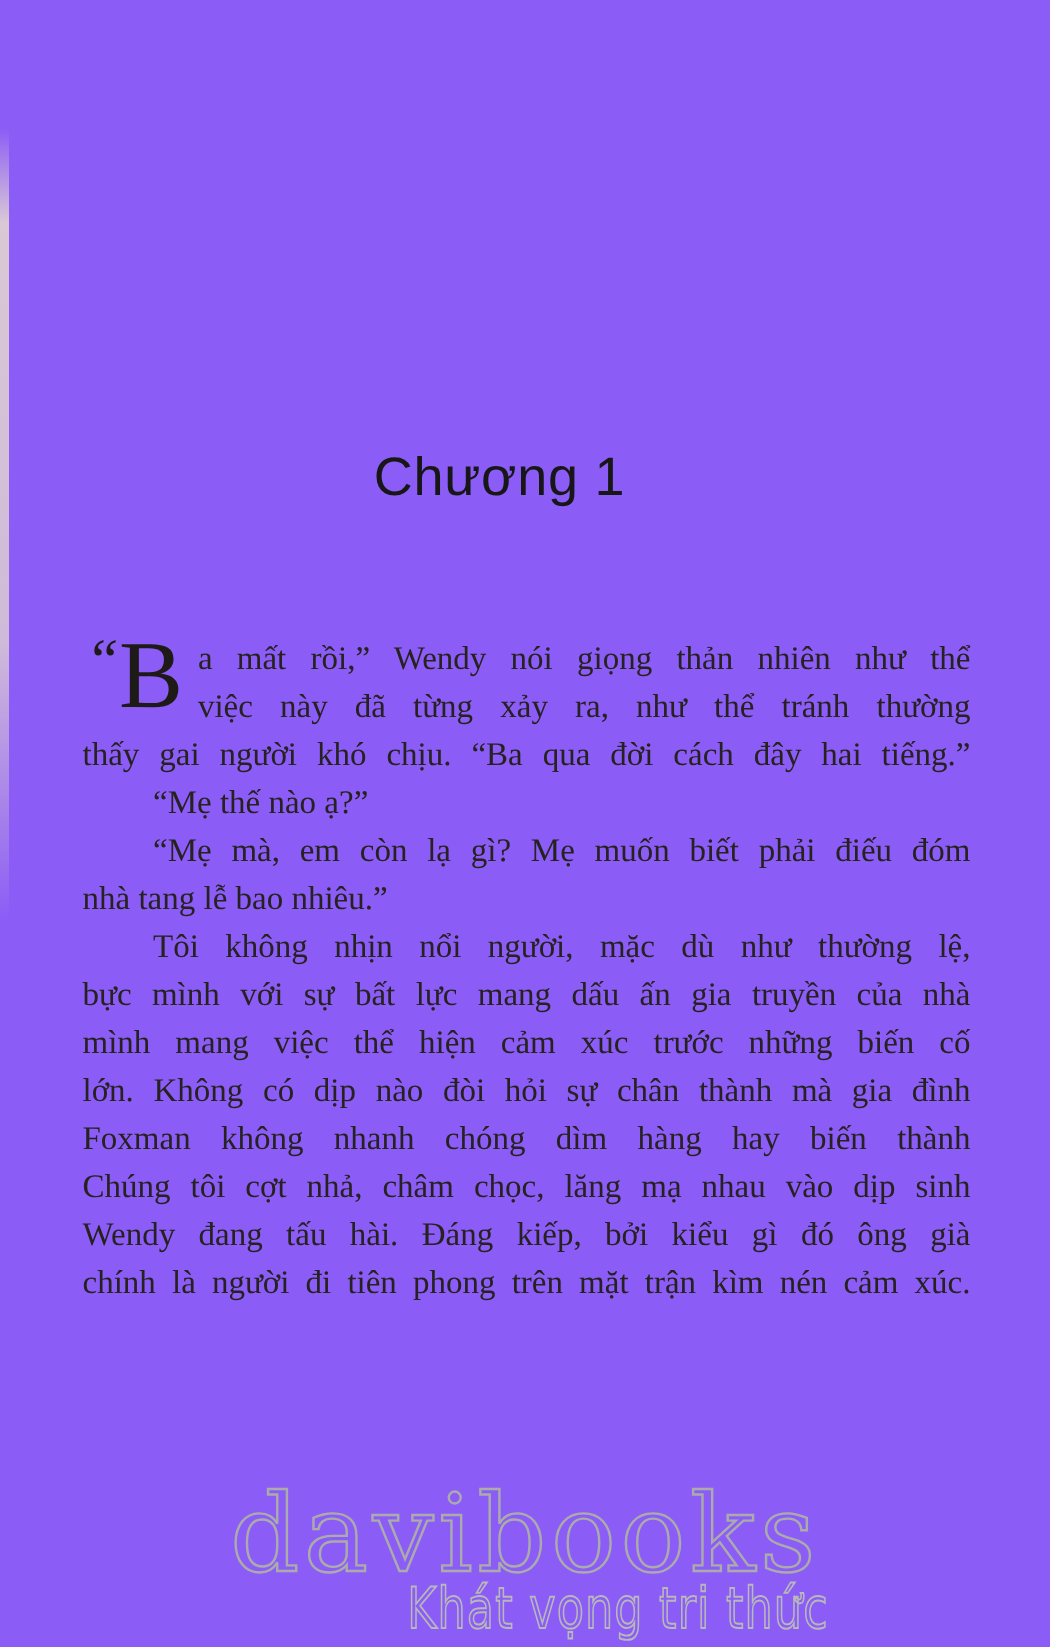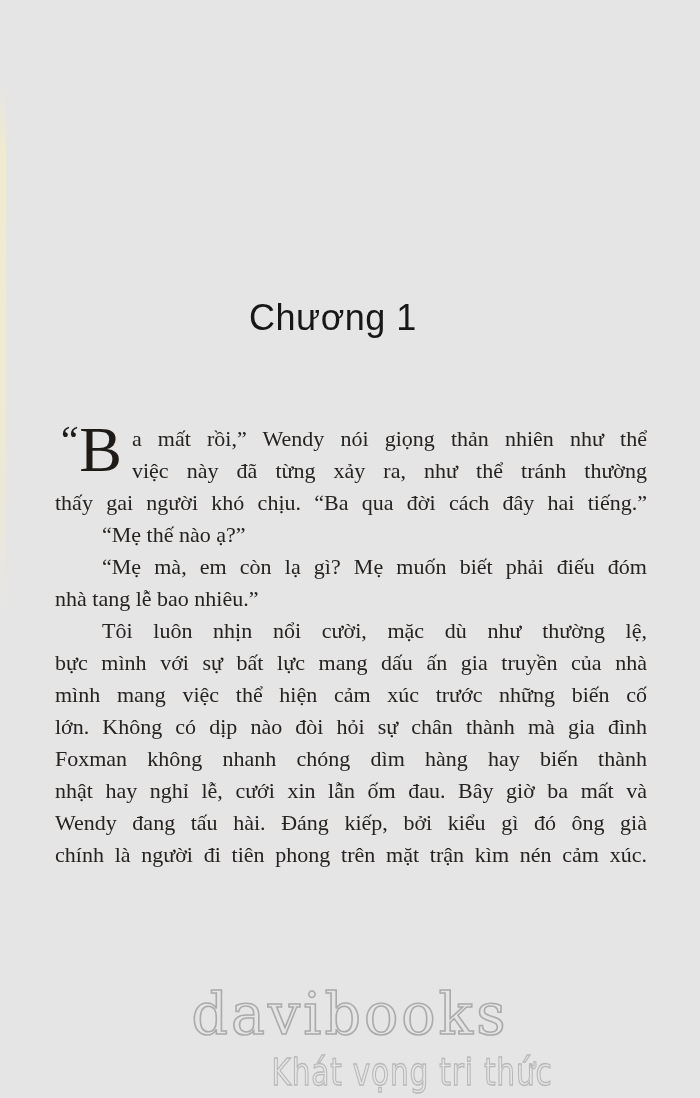--- a/index.html
+++ b/index.html
@@ -1,20 +1,20 @@
 <!DOCTYPE html>
 <html><head>
 <meta charset="utf-8">
 <style>
   html, body { margin: 0; padding: 0; background: #ffffff; }
   .page {
     position: relative;
     width: 700px;
     height: 1098px;
-    background: #e5e5e5;
+    background: #8b5cf6;
     overflow: hidden;
     font-family: "Liberation Serif", "DejaVu Serif", serif;
     color: #262220;
   }
   
   .edge-strip {
     position: absolute;
     left: 0; top: 85px;
     width: 6px; height: 530px;
     background: linear-gradient(to bottom,
@@ -73,21 +73,21 @@
     vertical-align: top;
     font-size: 64px;
     line-height: 50px;
   }
   .wm-brand {
     position: absolute;
     left: 350px;
     top: 986px;
     transform: translateX(-50%);
     font-family: "DejaVu Serif", serif;
-    font-size: 57px;
+    font-size: 72px;
     line-height: 1;
     letter-spacing: 3px;
     color: transparent;
     -webkit-text-stroke: 1.6px #ababab;
     white-space: nowrap;
     pointer-events: none;
   }
   .wm-tagline {
     position: absolute;
     left: 412px;
@@ -113,25 +113,25 @@
   <h1 class="chapter-title">Chương 1</h1>
 
   <div class="body-text">
     <span class="dropcap"><span class="dc-quote">“</span><span class="dc-letter">B</span></span>
     <div class="line">a mất rồi,” Wendy nói giọng thản nhiên như thể</div>
     <div class="line">việc này đã từng xảy ra, như thể tránh thường</div>
     <div class="line">thấy gai người khó chịu. “Ba qua đời cách đây hai tiếng.”</div>
     <div class="line endline indented">“Mẹ thế nào ạ?”</div>
     <div class="line indented">“Mẹ mà, em còn lạ gì? Mẹ muốn biết phải điếu đóm</div>
     <div class="line endline">nhà tang lễ bao nhiêu.”</div>
-    <div class="line indented">Tôi luôn nhịn nổi cười, mặc dù như thường lệ,</div>
+    <div class="line indented">Tôi không nhịn nổi người, mặc dù như thường lệ,</div>
     <div class="line">bực mình với sự bất lực mang dấu ấn gia truyền của nhà</div>
     <div class="line">mình mang việc thể hiện cảm xúc trước những biến cố</div>
     <div class="line">lớn. Không có dịp nào đòi hỏi sự chân thành mà gia đình</div>
     <div class="line">Foxman không nhanh chóng dìm hàng hay biến thành</div>
-    <div class="line">nhật hay nghỉ lễ, cưới xin lẫn ốm đau. Bây giờ ba mất và</div>
+    <div class="line">Chúng tôi cợt nhả, châm chọc, lăng mạ nhau vào dịp sinh</div>
     <div class="line">Wendy đang tấu hài. Đáng kiếp, bởi kiểu gì đó ông già</div>
     <div class="line">chính là người đi tiên phong trên mặt trận kìm nén cảm xúc.</div>
   </div>
 
   <div class="wm-brand">davibooks</div>
   <div class="wm-tagline">Khát vọng tri thức</div>
 </div>
 
 </body></html>

